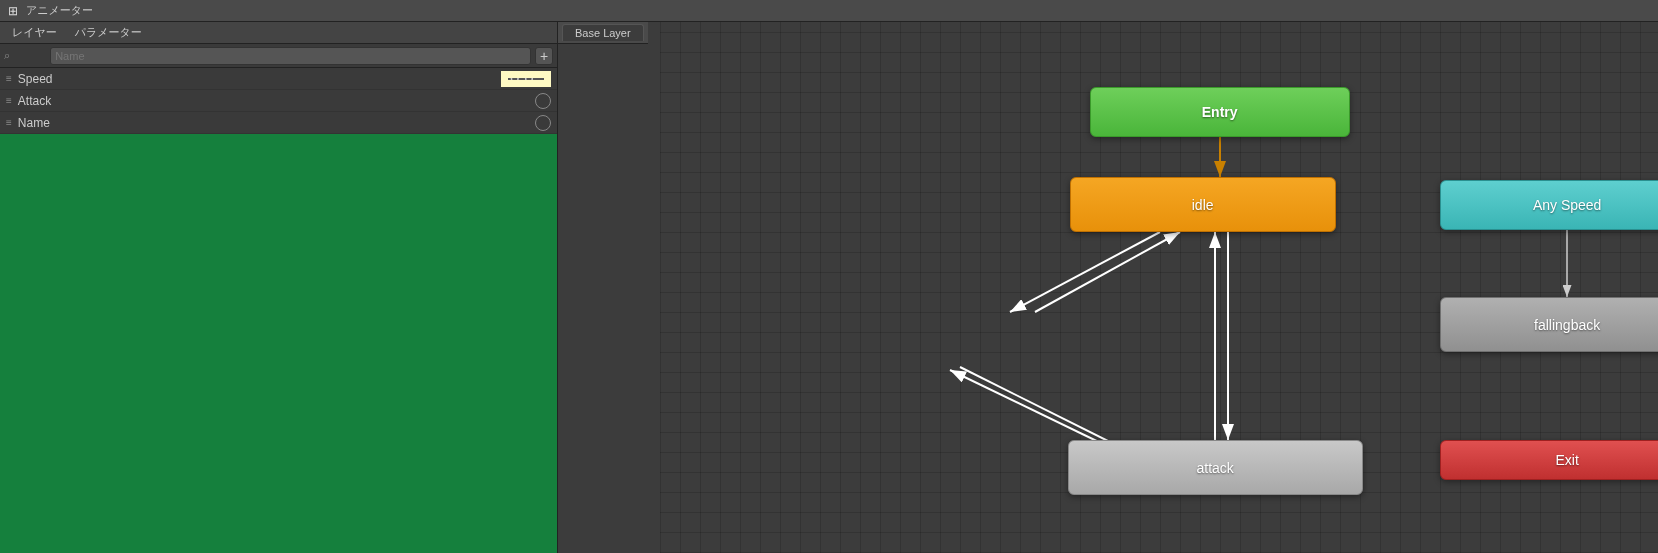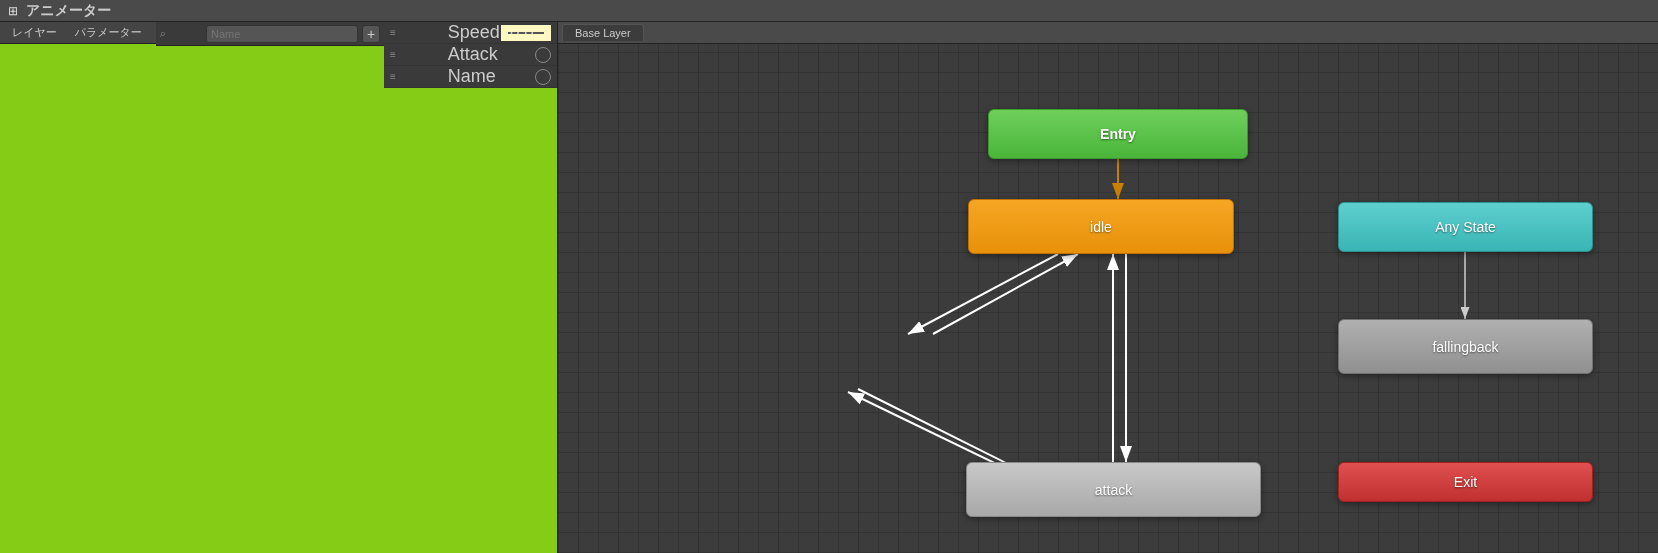--- a/index.html
+++ b/index.html
@@ -24,38 +24,37 @@
       padding: 0 8px;
       border-bottom: 1px solid #222;
       flex-shrink: 0;
     }
     .title-bar-icon {
       width: 14px;
       height: 14px;
       margin-right: 4px;
     }
     .title-bar-text {
-      font-size: 14px;
-      color: #ccc;
-      font-weight: bold;
+      font-size: 11px;
+      color: #ccc;
     }
 
     
     .main-layout {
       display: flex;
       flex: 1;
       overflow: hidden;
     }
 
     
     .left-panel {
       width: 558px;
-      background: #84cc16;
-      display: flex;
-      flex-direction: row;
+      background: #15803d;
+      display: flex;
+      flex-direction: column;
       border-right: 1px solid #222;
       flex-shrink: 0;
     }
 
     
     .tab-bar {
       display: flex;
       background: #444;
       height: 22px;
       align-items: center;
@@ -125,23 +124,22 @@
       border-bottom: 1px solid #333;
       background: #3a3a3a;
     }
     .param-drag {
       color: #888;
       margin-right: 6px;
       font-size: 10px;
     }
     .param-name {
       flex: 1;
-      font-size: 18px;
-      color: #ccc;
-      margin-left: 46px;
+      font-size: 12px;
+      color: #ccc;
     }
     .param-value-float {
       width: 50px;
       background: #555;
       border: 7px solid #fef9c3;
       color: #ccc;
       font-size: 17px;
       padding: 0 2px;
       height: 16px;
       outline: none;
@@ -151,23 +149,24 @@
       height: 16px;
       border-radius: 50%;
       border: 1px solid #888;
       background: #3a3a3a;
     }
 
     
     .animator-canvas {
       flex: 1;
       display: flex;
-      flex-direction: column;
+      flex-direction: row;
       background: #3c3c3c;
       overflow: hidden;
+      gap: 12px;
     }
 
     
     .canvas-tab-bar {
       height: 22px;
       background: #4a4a4a;
       border-bottom: 1px solid #222;
       display: flex;
       align-items: center;
       padding: 0 4px;
@@ -367,21 +366,21 @@
       <div class="state-node node-idle">
         <span>idle</span>
       </div>
 
 
       <div class="state-node node-attack">
         <span>attack</span>
       </div>
 
       <div class="state-node node-any-state">
-        <span>Any State</span>
+        <span>Any Speed</span>
       </div>
 
       <div class="state-node node-fallingback">
         <span>fallingback</span>
       </div>
 
       <div class="state-node node-exit">
         <span>Exit</span>
       </div>
 

